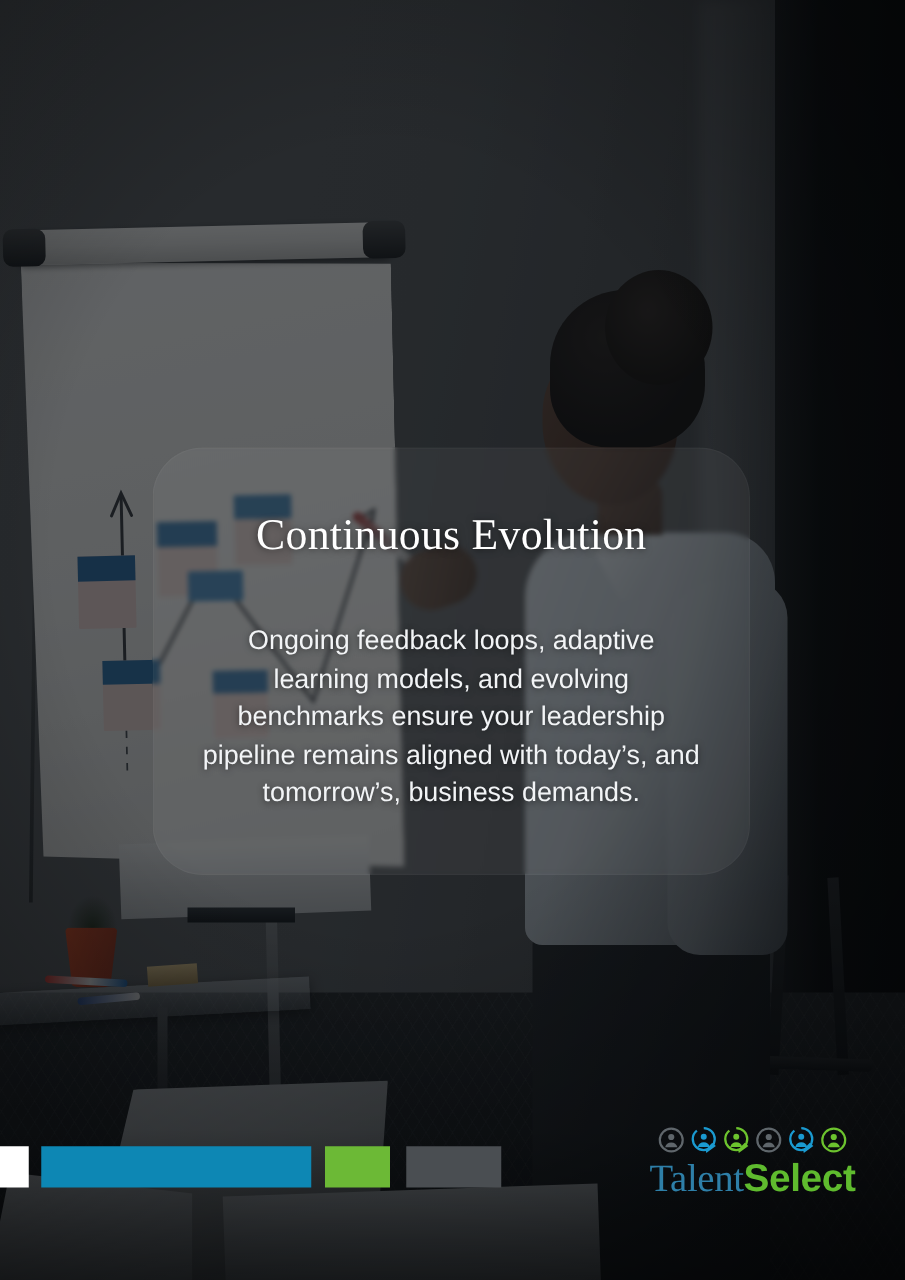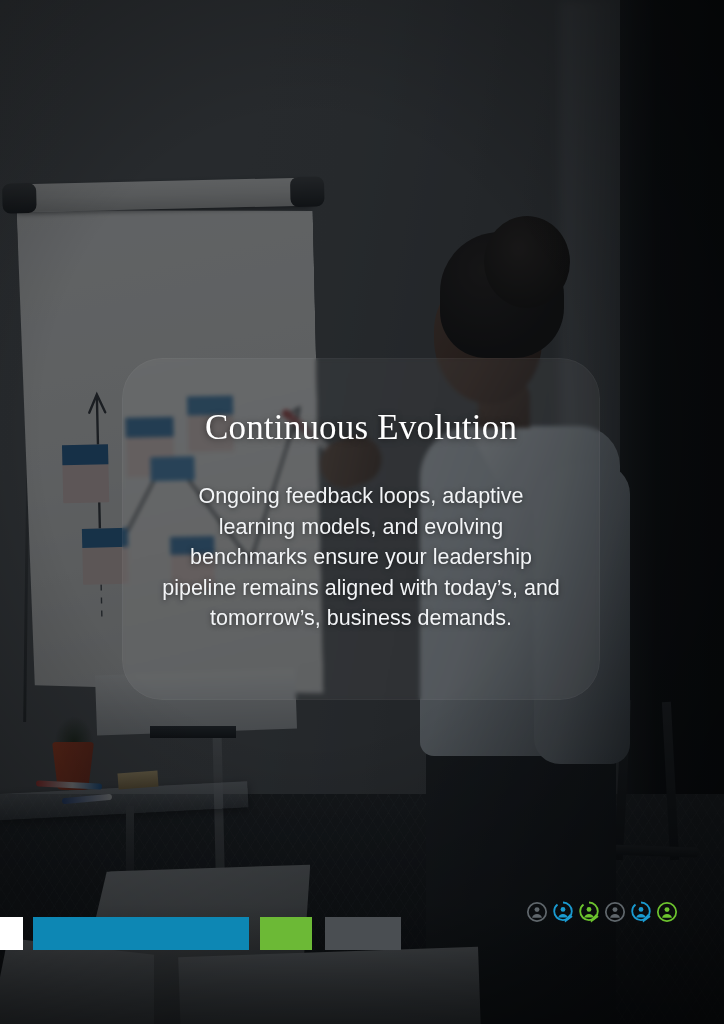--- a/index.html
+++ b/index.html
@@ -139,21 +139,21 @@
         background:rgba(255,255,255,.055);
         backdrop-filter:blur(2px);
         box-shadow:inset 0 0 0 1px rgba(255,255,255,.03);}
   .panel-inner{position:absolute;left:0;top:0;width:478px;height:342px;
         display:flex;flex-direction:column;align-items:center;
         padding:50px 24px 0;box-sizing:border-box;}
   .title{font-family:"Liberation Serif",serif;font-size:35px;line-height:1.12;
         color:#ffffff;font-weight:400;letter-spacing:.2px;text-align:right;
         margin:0 0 34px 0;text-shadow:0 1px 6px rgba(0,0,0,.55);}
   .body{font-family:"Liberation Sans",sans-serif;font-size:21.5px;line-height:1.42;
-        color:#f2f4f6;text-align:center;margin:0;max-width:400px;
+        color:#f2f4f6;text-align:center;margin:16px;max-width:400px;
         text-shadow:0 1px 5px rgba(0,0,0,.5);}
 
   
   .bars{position:absolute;left:0;top:917px;height:33px;}
   .bar{position:absolute;top:0;height:33px;}
   .bar-white{left:0;width:23px;background:#ffffff;height:33px;}
   .bar-blue{left:33px;width:216px;background:#0d87b4;}
   .bar-green{left:260px;width:52px;background:#6cb936;}
   .bar-gray{left:325px;width:76px;background:#4a4e52;}
 
@@ -307,15 +307,19 @@
         <path d="M6.8 18a5.4 5.4 0 0 1 10.4 0z" fill="#1a9ad0"></path>
       </svg>
 
       <svg width="22" height="22" viewBox="0 0 24 24">
         <circle cx="12" cy="12" r="10" fill="none" stroke="#6cc32e" stroke-width="1.9"></circle>
         <circle cx="12" cy="9.4" r="2.7" fill="#6cc32e"></circle>
         <path d="M6.6 18.4a5.6 5.6 0 0 1 10.8 0z" fill="#6cc32e"></path>
       </svg>
 
     </div>
+    <div class="logo-text">
+      <span class="lt-talent">Talent</span>
+      <span class="lt-select">Select</span>
+    </div>
   </div>
 
 </div>
 
 </body></html>

